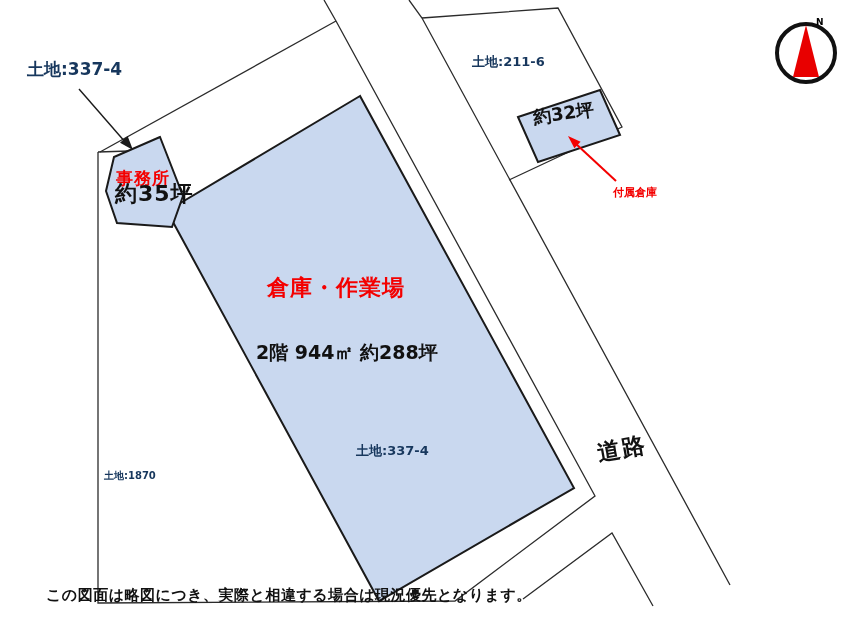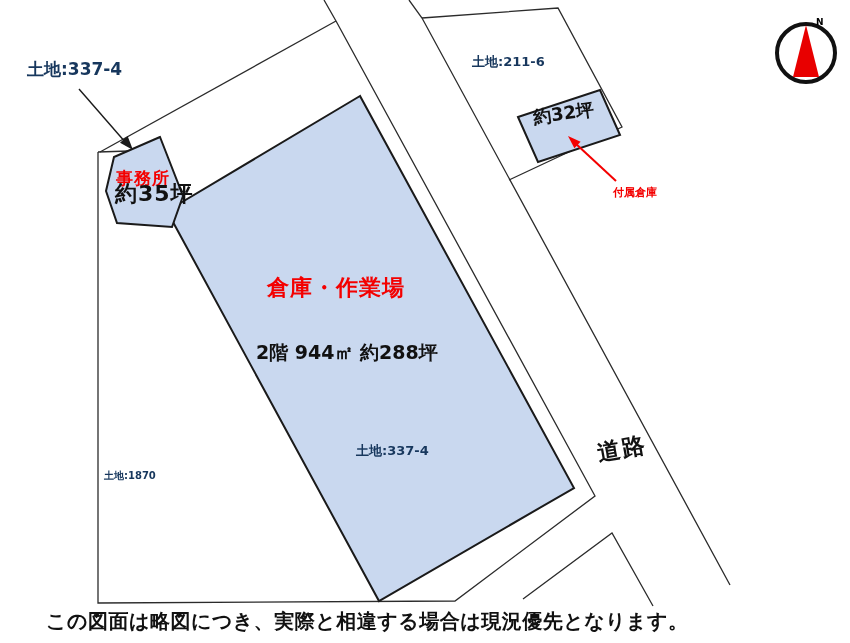--- a/index.html
+++ b/index.html
@@ -17,21 +17,21 @@
   .lbl-office-area{left:115px;top:181px;font-size:22px;letter-spacing:1px;}
   .lbl-warehouse-title{left:267px;top:263px;font-size:22px;letter-spacing:1px;}
   .lbl-floor1{left:256px;top:307px;font-size:19px;}
   .lbl-floor2{left:256px;top:342px;font-size:19px;}
   .lbl-337-1{left:356px;top:444px;font-size:13px;}
   .lbl-1870{left:104px;top:470px;font-size:10px;}
   .lbl-211-2{left:472px;top:55px;font-size:13px;}
   .lbl-annex-area{left:532px;top:108px;font-size:18px;transform:rotate(-8deg);transform-origin:left top;}
   .lbl-annex-name{left:613px;top:175px;font-size:11px;}
   .lbl-road{left:595px;top:440px;font-size:23px;letter-spacing:2px;transform:rotate(-10deg);transform-origin:left top;}
-  .lbl-footnote{left:46px;top:610px;font-size:20px;letter-spacing:0.5px;text-align:center;}
+  .lbl-footnote{left:46px;top:587px;font-size:15px;letter-spacing:0.5px;text-align:center;}
   .lbl-north{left:816px;top:17px;font-size:9px;color:#000;}
 </style>
 </head>
 <body>
 
 <div id="stage">
 
   <svg id="plan-svg" width="850" height="643" viewBox="0 0 850 643">
 
     <g stroke="#2b2b2b" stroke-width="1.3" fill="none">

